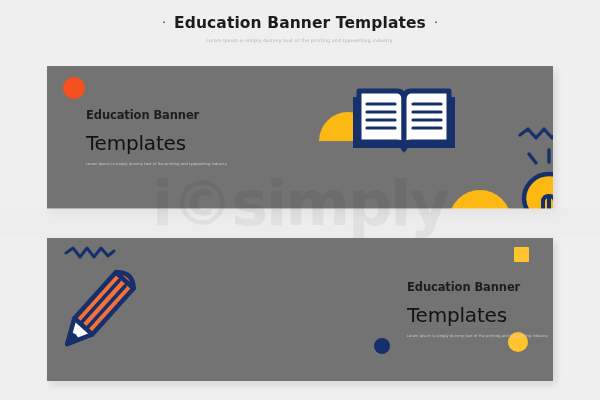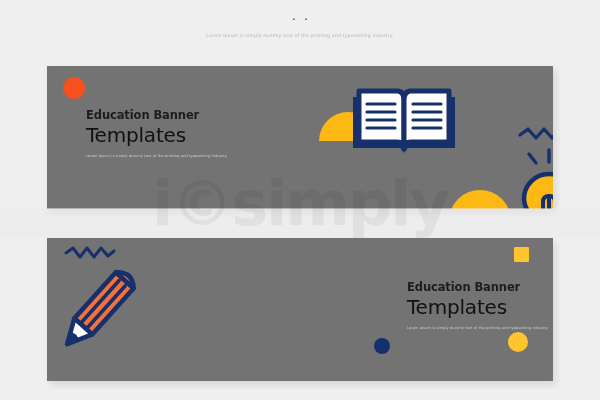--- a/index.html
+++ b/index.html
@@ -87,21 +87,21 @@
     color: #1d1d1d;
     letter-spacing: -0.1px;
     white-space: nowrap;
     font-family: "DejaVu Sans", sans-serif;
   }
   .bn-title-lg {
     font-size: 20px;
     font-weight: 400;
     color: #111111;
     letter-spacing: -0.2px;
-    margin-top: 1px;
+    margin-top: 9px;
     white-space: nowrap;
     font-family: "DejaVu Sans", sans-serif;
   }
   .bn-sub {
     margin-top: 7px;
     font-size: 3.5px;
     color: #cfcfcf;
     letter-spacing: 0.12px;
     white-space: nowrap;
     font-family: "DejaVu Sans", sans-serif;
@@ -142,20 +142,21 @@
   }
 </style>
 </head>
 <body>
 
 <div class="stage">
 
   <div class="page-header">
     <div class="page-title-row">
       <span class="title-dot">·</span>
+      <span class="page-title">Education Banner Templates</span>
       <span class="title-dot">·</span>
     </div>
     <div class="page-sub">Lorem Ipsum is simply dummy text of the printing and typesetting industry.</div>
   </div>
 
   <div class="banner" id="banner-1">
 
     <div class="deco circle" style="left:16px; top:11px; width:22px; height:22px; background:#f4511e;"></div>
 
     <div class="deco half-top" style="left:272px; top:46px; width:58px; height:29px; background:#fdb913;"></div>

